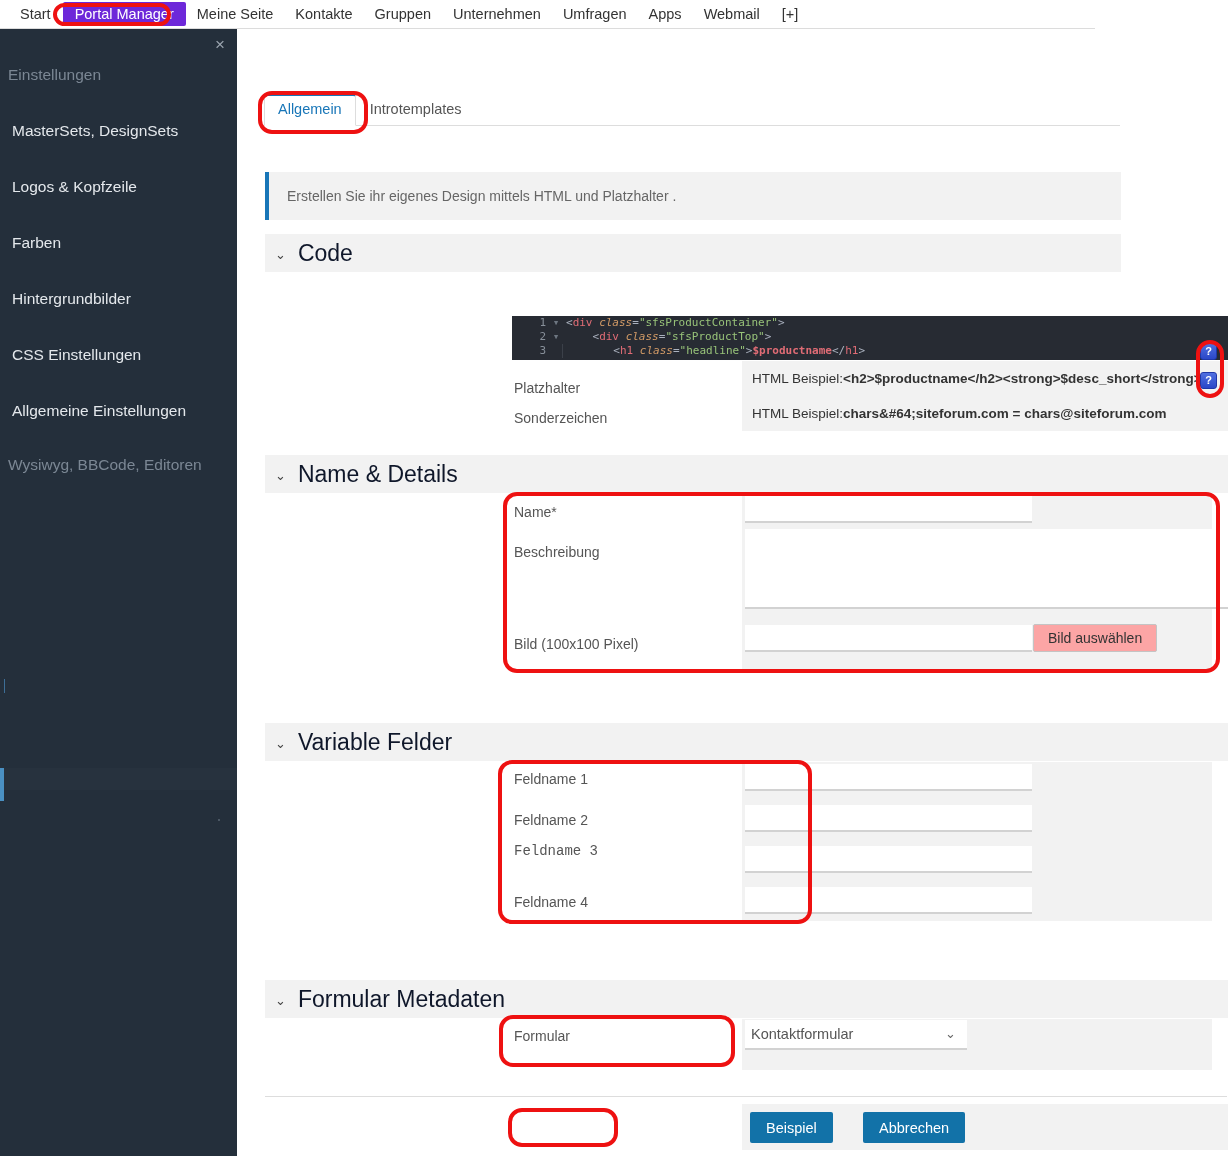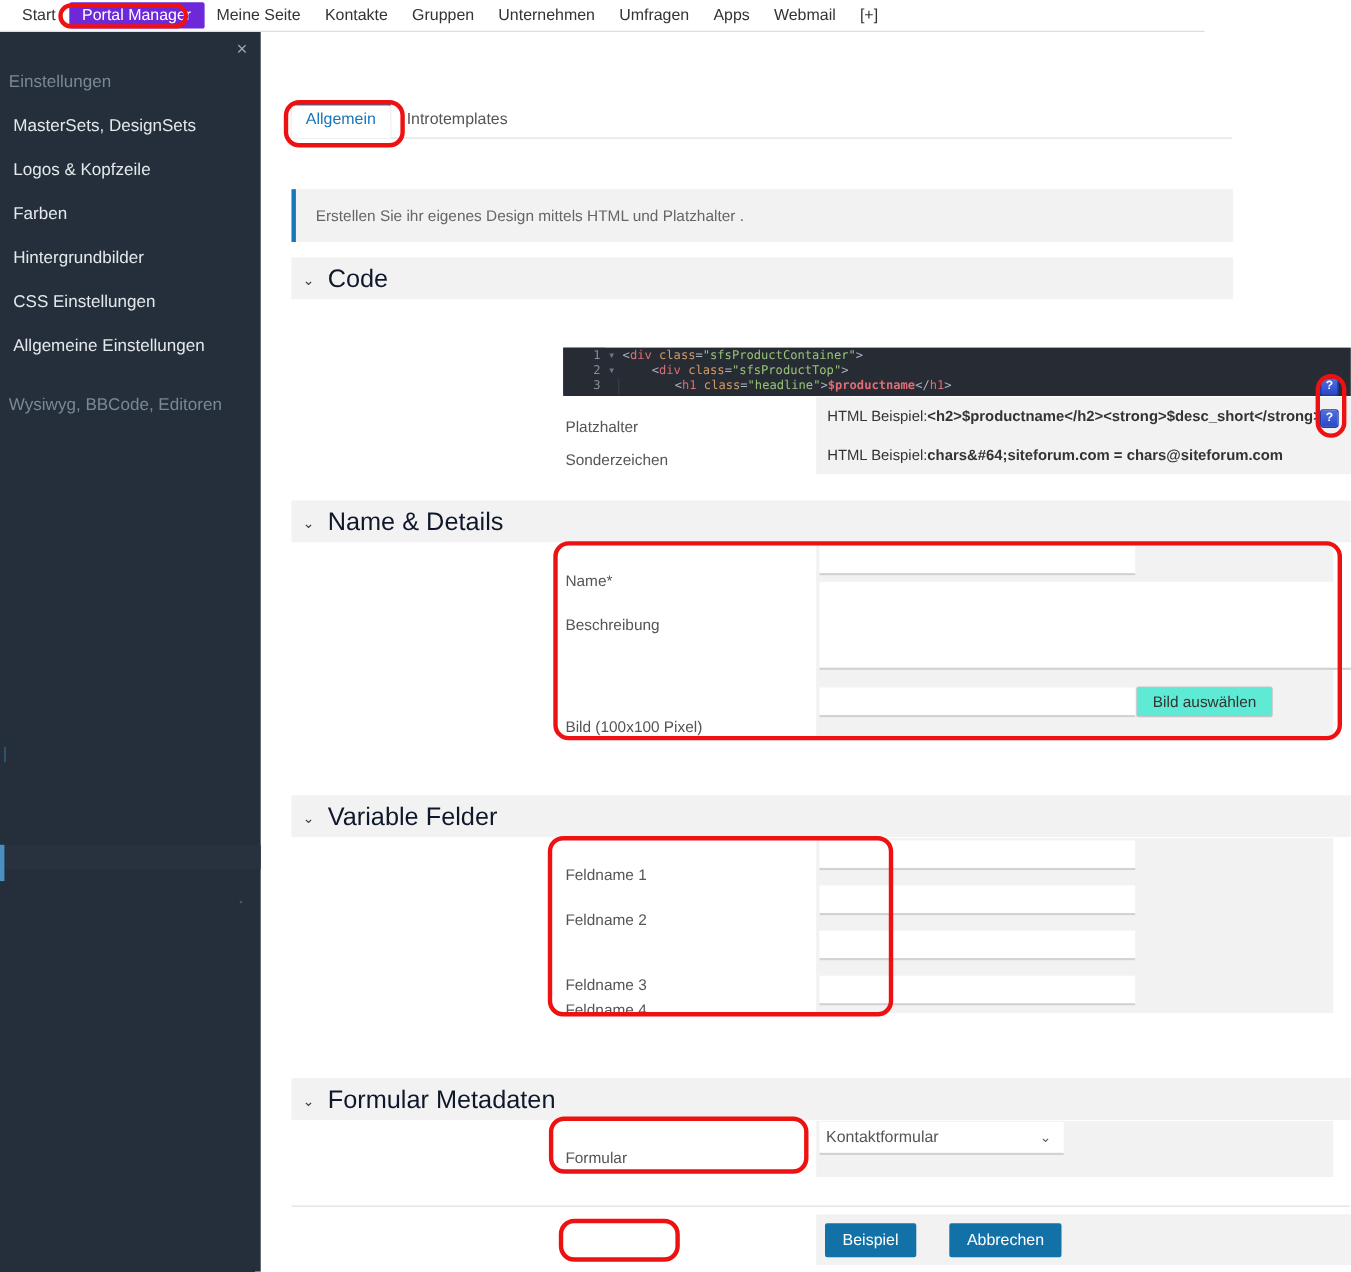--- a/index.html
+++ b/index.html
@@ -53,21 +53,21 @@
     color: #7b8794;
     font-size: 15.5px;
     padding: 0 0 0 8px;
     margin-top: 36px;
     line-height: 20px;
   }
   .side-item {
     color: #e4e8ec;
     font-size: 15.5px;
     padding: 0 0 0 12px;
-    margin-top: 20px;
+    margin-top: 36px;
     line-height: 20px;
     cursor: pointer;
   }
   .side-group-title.second { margin-top: 34px; }
   
   #side-hover-band {
     position: absolute;
     top: 739px; left: 0; width: 237px; height: 22px;
     background: #27323e;
   }
@@ -174,21 +174,21 @@
   }
   .cl { display: flex; height: 14px; line-height: 14px; }
   .gut {
     width: 38px; text-align: right;
     color: #878f99; padding-right: 4px;
     background: #272b33; flex: none;
   }
   .fold { width: 12px; color: #6d7681; flex: none; text-align: center; }
   .cd { white-space: pre; padding-left: 4px; }
   .c-tag { color: #e06c75; }
-  .c-attr { color: #d19a66; }
+  .c-attr { color: #d19a66; font-style: italic; }
   .c-str { color: #98c379; }
   .c-punc { color: #abb2bf; }
   .c-var { color: #e06c75; font-weight: bold; }
   .guide { border-left: 1px solid #3b4049; }
 
   
   #ph-block {
     position: absolute;
     top: 332px; left: 505px;
     width: 575px; height: 70px;
@@ -208,21 +208,20 @@
 
   
   .form-zone {
     position: absolute;
     background: #f2f2f2;
   }
   .flabel {
     position: absolute;
     font-size: 14px; color: #555555;
     left: 277px;
-    margin-top: 16px;
   }
   .finput {
     position: absolute;
     background: #ffffff;
     border: none;
     border-bottom: 2px solid #d2d2d2;
     height: 27px;
     font-size: 14px;
     color: #333;
     padding: 2px 6px;
@@ -236,21 +235,21 @@
     border-bottom: 2px solid #d2d2d2;
     font-size: 14px;
     color: #333;
     padding: 4px 6px;
     outline: none;
     resize: none;
     font-family: "Liberation Sans", sans-serif;
   }
   .btn-file {
     position: absolute;
-    background: #5eead4;
+    background: #fca5a5;
     border: 1px solid #c4c4c4;
     border-radius: 2px;
     font-size: 14px;
     color: #333333;
     height: 28px;
     padding: 0 14px;
     cursor: pointer;
     font-family: "Liberation Sans", sans-serif;
   }
 
@@ -427,21 +426,21 @@
   </div>
 
   <div class="form-zone" style="top:733px; left:505px; width:470px; height:159px;"></div>
 
   <div class="flabel" style="top:742px;">Feldname 1</div>
   <input class="finput" style="top: 735px; left: 508px; width: 287px;" value="">
 
   <div class="flabel" style="top:783px;">Feldname 2</div>
   <input class="finput" style="top: 776px; left: 508px; width: 287px;" value="">
 
-  <div class="flabel" style="top:842px;">Feldname 3</div>
+  <div class="flabel" style="top:814px;font-family:Liberation Mono, monospace;">Feldname 3</div>
   <input class="finput" style="top: 817px; left: 508px; width: 287px;" value="">
 
   <div class="flabel" style="top:865px;">Feldname 4</div>
   <input class="finput" style="top: 858px; left: 508px; width: 287px;" value="">
 
   <div class="section-bar" style="top:951px; width:963px;">
     <span class="chev">⌄</span>
     <span class="title">Formular Metadaten</span>
   </div>
 

